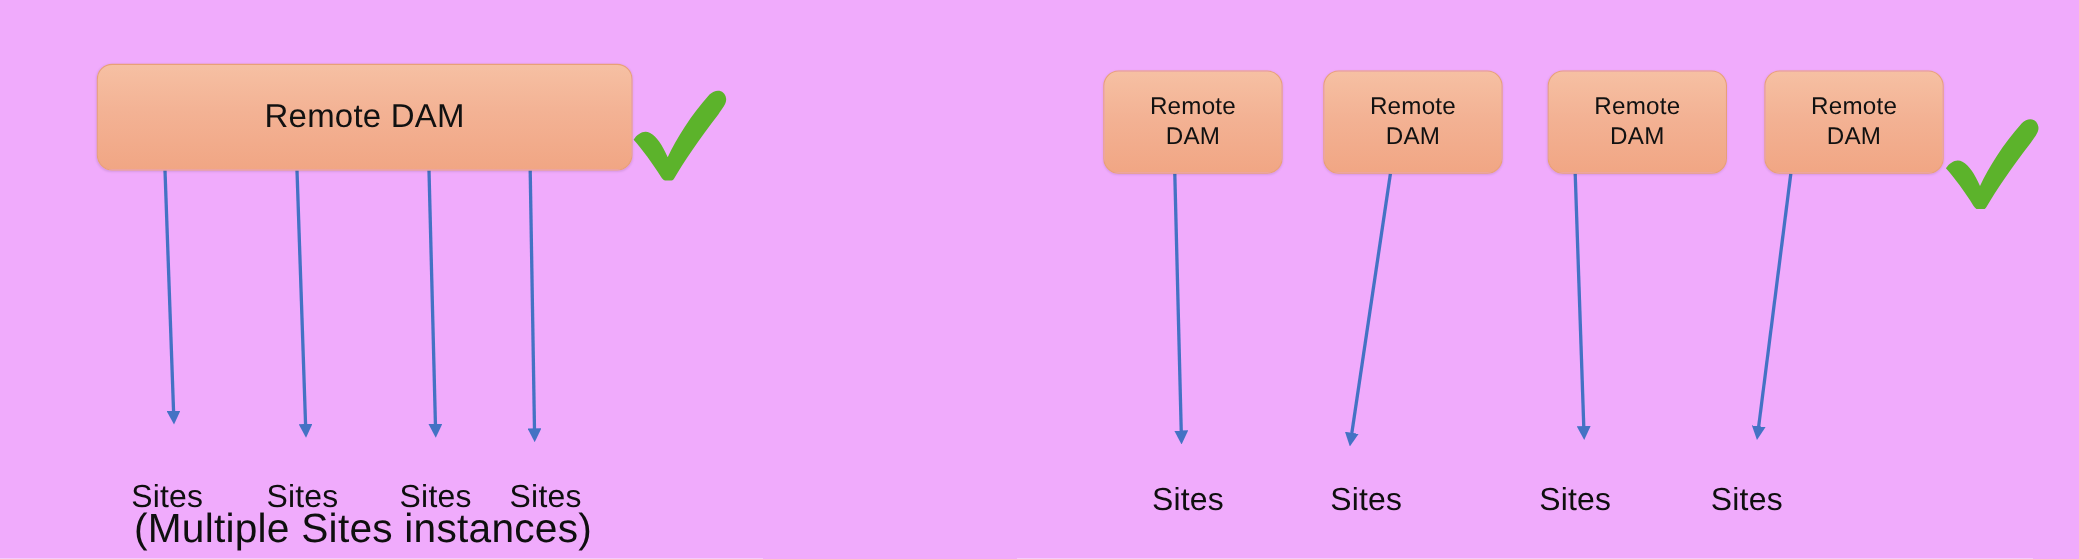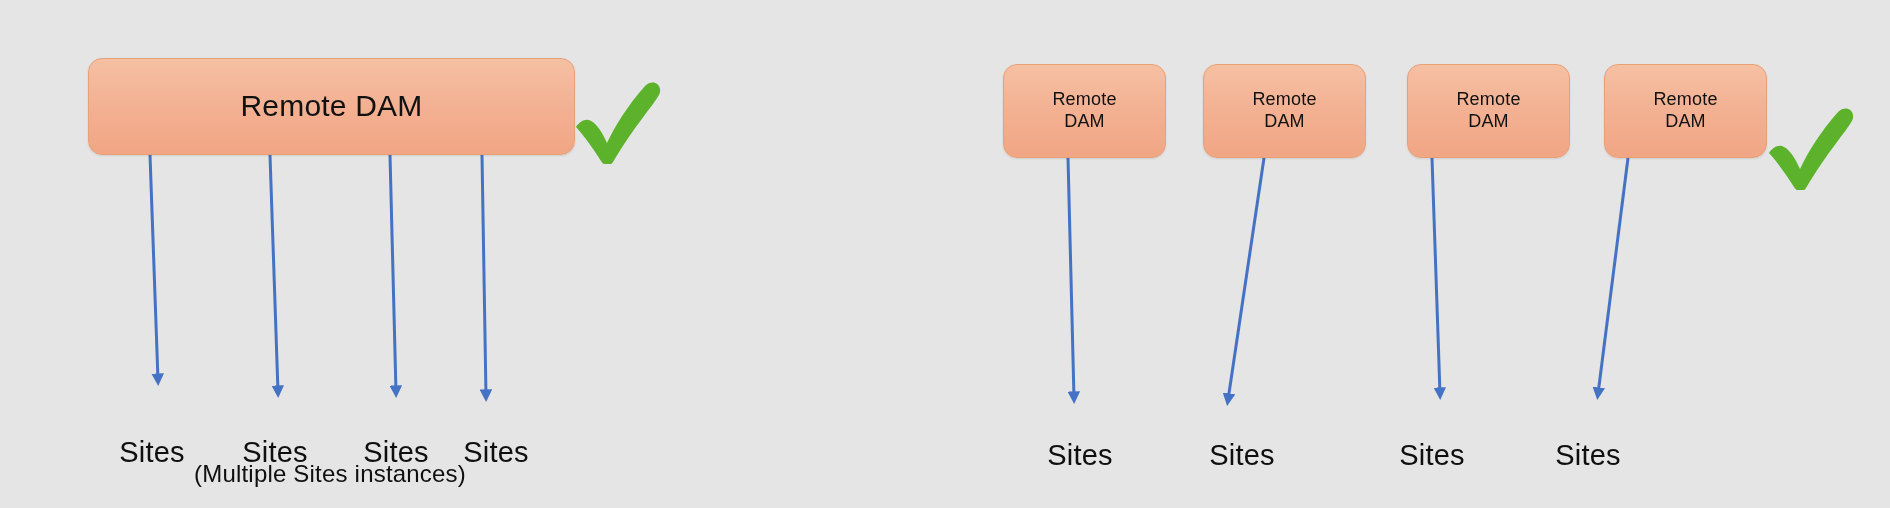--- a/index.html
+++ b/index.html
@@ -8,21 +8,21 @@
     background: #ffffff;
   }
   body {
     font-family: "Liberation Sans", sans-serif;
     -webkit-font-smoothing: antialiased;
   }
   #canvas {
     position: relative;
     width: 1890px;
     height: 508px;
-    background: #e5e5e5;
+    background: #f0abfc;
     overflow: hidden;
   }
 
   
   .dam-box {
     position: absolute;
     box-sizing: border-box;
     display: flex;
     align-items: center;
     justify-content: center;
@@ -35,21 +35,21 @@
   }
   .dam-box .box-label {
     line-height: 1.22;
     letter-spacing: 0.2px;
     white-space: pre-line;
   }
   .box-wide .box-label {
     font-size: 30px;
   }
   .box-narrow .box-label {
-    font-size: 18px;
+    font-size: 22px;
   }
 
   
   #arrows {
     position: absolute;
     left: 0;
     top: 0;
     width: 1890px;
     height: 508px;
     pointer-events: none;
@@ -61,21 +61,21 @@
     font-size: 29px;
     color: #0f0f0f;
     white-space: nowrap;
     text-align: center;
     transform: translateX(-50%);
     letter-spacing: 0.2px;
     margin-top: 32px;
   }
   .caption {
     position: absolute;
-    font-size: 24px;
+    font-size: 37px;
     color: #0f0f0f;
     white-space: nowrap;
     transform: translateX(-50%);
     letter-spacing: 0.2px;
   }
 
   
   .check-mark {
     position: absolute;
     width: 90px;

